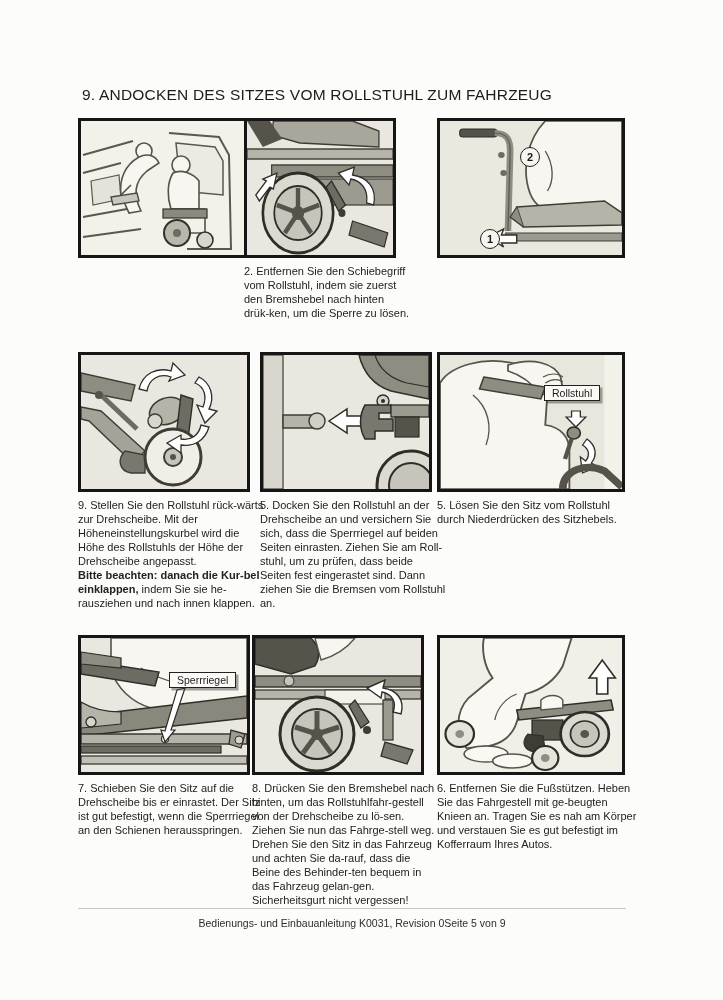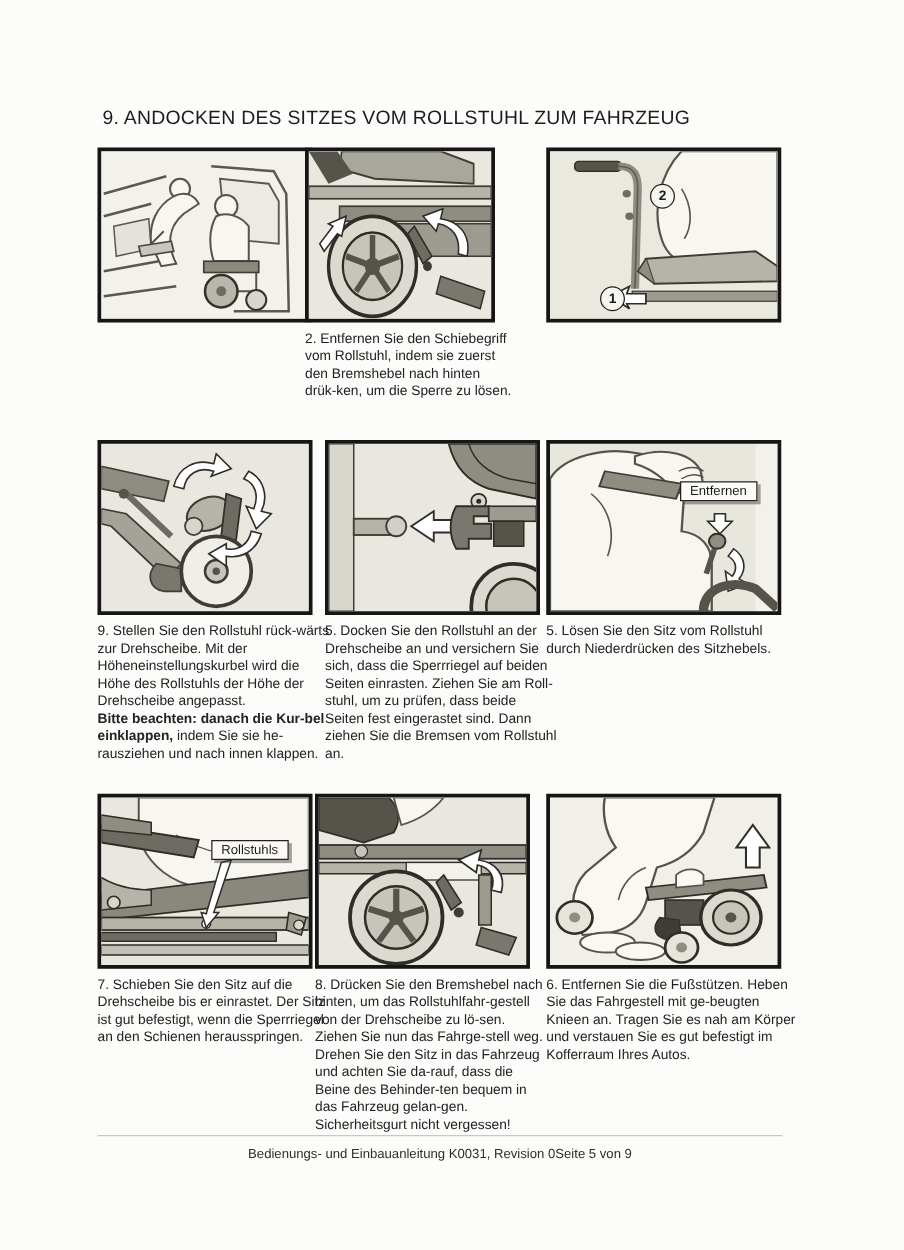--- a/index.html
+++ b/index.html
@@ -189,21 +189,21 @@
       <path d="M30 40 C44 52 48 72 42 90" fill="none" stroke="#55534a" stroke-width="1.2"></path>
       <path d="M62 10 C84 2 104 8 110 22 L112 34 L92 40 C84 28 74 20 62 16 Z" fill="#f7f6f1" stroke="#55534a" stroke-width="1.6"></path>
       <path d="M94 22 C100 18 108 18 112 22 M96 28 C102 24 108 24 112 27" stroke="#55534a" fill="none" stroke-width="1.2"></path>
       <path d="M40 22 L96 32 L92 44 L36 34 Z" fill="#8f8d82" stroke="#3e3c35" stroke-width="1.4"></path>
       <circle cx="122" cy="78" r="6" fill="#8f8d82" stroke="#2f2d27" stroke-width="1.5"></circle>
       <path d="M120 84 L114 104" stroke="#55534a" stroke-width="4"></path>
       <path d="M120 56 L128 56 L128 62 L133 62 L124 72 L115 62 L120 62 Z" fill="#ffffff" stroke="#2f2d27" stroke-width="1.2"></path>
       <path d="M134 84 C142 90 144 100 138 108 L144 112 L130 118 L128 102 L133 106 C137 100 136 94 130 90 Z" fill="#ffffff" stroke="#2f2d27" stroke-width="1.2"></path>
       <path d="M112 134 C112 114 134 108 150 116 L166 132" fill="none" stroke="#55534a" stroke-width="7"></path>
     </svg>
-    <div class="img-label lbl-sitzhebel">Entfernen</div>
+    <div class="img-label lbl-sitzhebel">Rollstuhl</div>
   </div>
   <div class="caption">5. Lösen Sie den Sitz vom Rollstuhl durch Niederdrücken des Sitzhebels.</div>
 </div>
 
 <div class="panel p7">
   <div class="frame">
     <svg viewBox="0 0 166 134" preserveAspectRatio="none">
       <rect width="166" height="134" fill="#e9e7df"></rect>
       <path d="M30 0 L166 0 L166 66 C140 76 100 78 70 70 C50 64 36 50 30 32 Z" fill="#f7f6f1" stroke="#55534a" stroke-width="1.6"></path>
       <path d="M60 30 C80 44 110 50 140 46" fill="none" stroke="#55534a" stroke-width="1.1"></path>
@@ -213,21 +213,21 @@
       <path d="M0 64 C10 70 24 74 40 74 L40 86 L0 90 Z" fill="#b6b4a9" stroke="#2f2d27" stroke-width="1.2"></path>
       <circle cx="10" cy="84" r="5" fill="#d8d6cc" stroke="#2f2d27" stroke-width="1.3"></circle>
       <rect x="0" y="96" width="166" height="10" fill="#b6b4a9" stroke="#2f2d27" stroke-width="1.4"></rect>
       <rect x="0" y="108" width="140" height="7" fill="#6e6c62" stroke="#2f2d27" stroke-width="1.2"></rect>
       <rect x="0" y="118" width="166" height="8" fill="#c2c0b6" stroke="#2f2d27" stroke-width="1.2"></rect>
       <path d="M150 92 L164 96 L160 110 L148 106 Z" fill="#9d9b90" stroke="#2f2d27" stroke-width="1.3"></path>
       <circle cx="158" cy="102" r="4" fill="#d8d6cc" stroke="#2f2d27"></circle>
       <circle cx="84" cy="101" r="3.5" fill="#ffffff" stroke="#2f2d27" stroke-width="1.2"></circle>
       <path d="M96 52 L104 50 L90 92 L94 92 L84 104 L80 92 L84 93 Z" fill="#ffffff" stroke="#2f2d27" stroke-width="1.2"></path>
     </svg>
-    <div class="img-label lbl-sperrriegel">Rollstuhls</div>
+    <div class="img-label lbl-sperrriegel">Sperrriegel</div>
   </div>
   <div class="caption">7. Schieben Sie den Sitz auf die Drehscheibe bis er einrastet. Der Sitz ist gut befestigt, wenn die Sperrriegel an den Schienen herausspringen.</div>
 </div>
 
 <div class="panel p8">
   <div class="frame">
     <svg viewBox="0 0 166 134" preserveAspectRatio="none">
       <rect width="166" height="134" fill="#e9e7df"></rect>
       <path d="M0 0 L56 0 C64 8 66 18 60 28 L36 36 L0 26 Z" fill="#55534a" stroke="#2f2d27" stroke-width="1.4"></path>
       <path d="M60 0 L100 0 C92 10 80 18 66 22 Z" fill="#f7f6f1" stroke="#55534a" stroke-width="1.4"></path>

